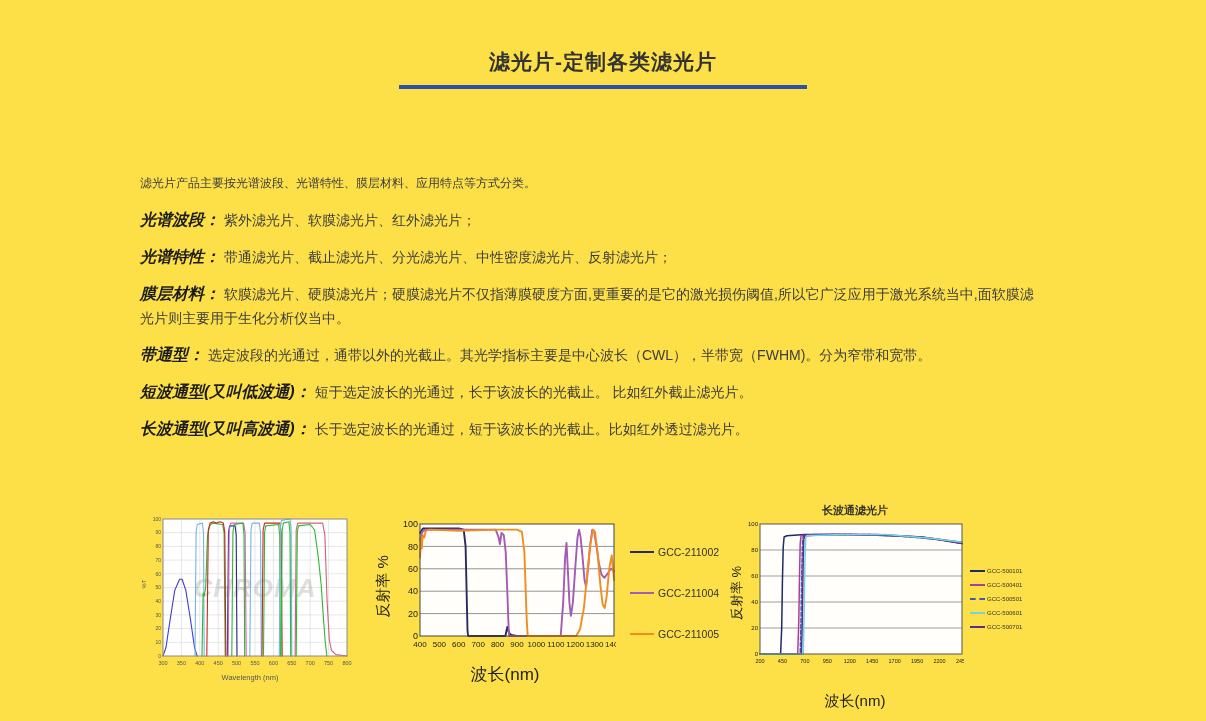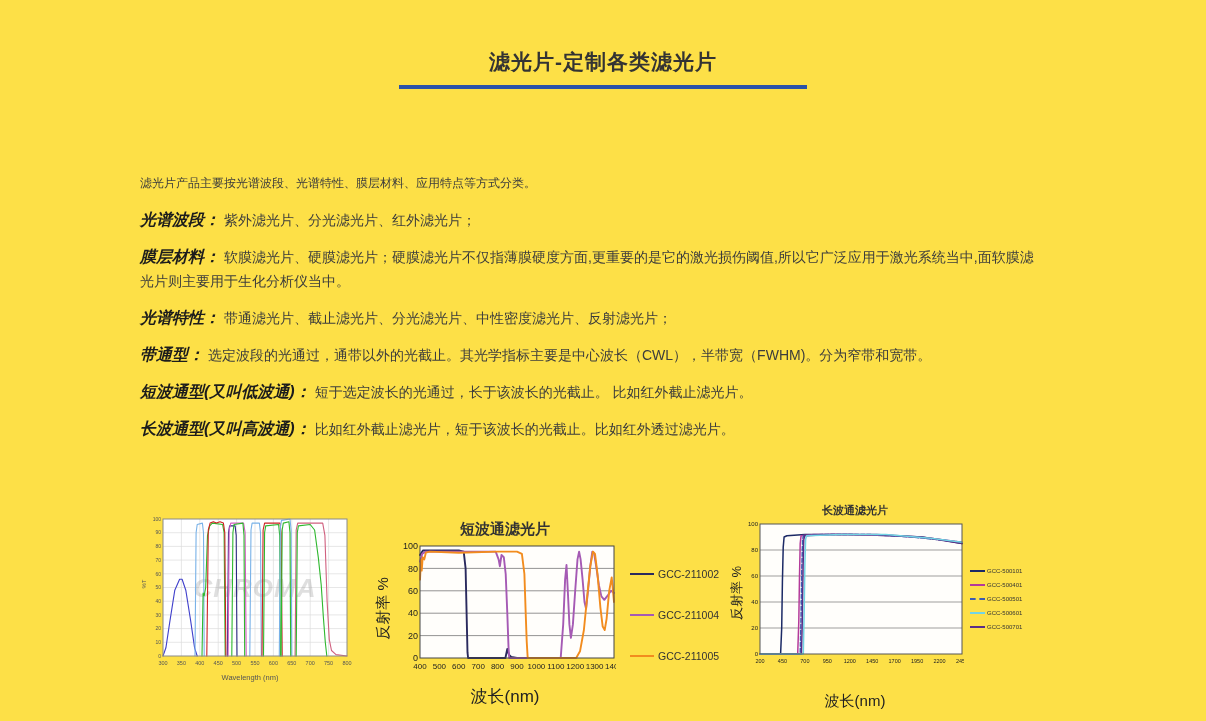--- a/index.html
+++ b/index.html
@@ -66,26 +66,26 @@
 <div class="page">
 
   <div class="header">
     <div class="page-title">滤光片-定制各类滤光片</div>
     <div class="title-underline"></div>
   </div>
 
   <div class="content">
     <p class="intro">滤光片产品主要按光谱波段、光谱特性、膜层材料、应用特点等方式分类。</p>
     <div id="content-items">
-        <p><span class="cat-label">光谱波段：</span><span class="cat-text">紫外滤光片、分光滤光片、红外滤光片；</span></p>
+        <p><span class="cat-label">光谱波段：</span><span class="cat-text">紫外滤光片、软膜滤光片、红外滤光片；</span></p>
+        <p><span class="cat-label">光谱特性：</span><span class="cat-text">带通滤光片、截止滤光片、分光滤光片、中性密度滤光片、反射滤光片；</span></p>
         <p><span class="cat-label">膜层材料：</span><span class="cat-text">软膜滤光片、硬膜滤光片；硬膜滤光片不仅指薄膜硬度方面,更重要的是它的激光损伤阈值,所以它广泛应用于激光系统当中,面软膜滤光片则主要用于生化分析仪当中。</span></p>
-        <p><span class="cat-label">光谱特性：</span><span class="cat-text">带通滤光片、截止滤光片、分光滤光片、中性密度滤光片、反射滤光片；</span></p>
         <p><span class="cat-label">带通型：</span><span class="cat-text">选定波段的光通过，通带以外的光截止。其光学指标主要是中心波长（CWL），半带宽（FWHM)。分为窄带和宽带。</span></p>
         <p><span class="cat-label">短波通型(又叫低波通)：</span><span class="cat-text">短于选定波长的光通过，长于该波长的光截止。 比如红外截止滤光片。</span></p>
-        <p><span class="cat-label">长波通型(又叫高波通)：</span><span class="cat-text">比如红外截止滤光片，短于该波长的光截止。比如红外透过滤光片。</span></p>
+        <p><span class="cat-label">长波通型(又叫高波通)：</span><span class="cat-text">长于选定波长的光通过，短于该波长的光截止。比如红外透过滤光片。</span></p>
       </div>
   </div>
 
   <div class="chart chart-a">
     <div class="chart-mid">
       <div class="ylabel-wrap">
           <span>%T</span>
         </div>
       <svg width="204" height="158" viewBox="0 0 204 158">
           <rect x="15" y="5" width="184" height="137" fill="#ffffff"></rect>
@@ -144,21 +144,20 @@
           <text x="143.79999999999998" y="150.5" text-anchor="middle" font-size="5.5" fill="#555555">650</text>
           <text x="162.20000000000002" y="150.5" text-anchor="middle" font-size="5.5" fill="#555555">700</text>
           <text x="180.6" y="150.5" text-anchor="middle" font-size="5.5" fill="#555555">750</text>
           <text x="199" y="150.5" text-anchor="middle" font-size="5.5" fill="#555555">800</text>
         </svg>
     </div>
     <div class="xlabel">Wavelength (nm)</div>
   </div>
 
   <div class="chart chart-b">
-    <div class="chart-title">短波通滤光片</div>
     <div class="chart-mid">
       <div class="ylabel-wrap">
           <span>反射率 %</span>
         </div>
       <svg width="222" height="134" viewBox="0 0 222 134">
           <rect x="26" y="4" width="194" height="112" fill="#fffefb"></rect>
           <line x1="26" x2="220" y1="93.60000000000001" y2="93.60000000000001" stroke="#666666" stroke-width="0.7"></line>
           <line x1="26" x2="220" y1="71.2" y2="71.2" stroke="#666666" stroke-width="0.7"></line>
           <line x1="26" x2="220" y1="48.800000000000004" y2="48.800000000000004" stroke="#666666" stroke-width="0.7"></line>
           <line x1="26" x2="220" y1="26.399999999999995" y2="26.399999999999995" stroke="#666666" stroke-width="0.7"></line>

